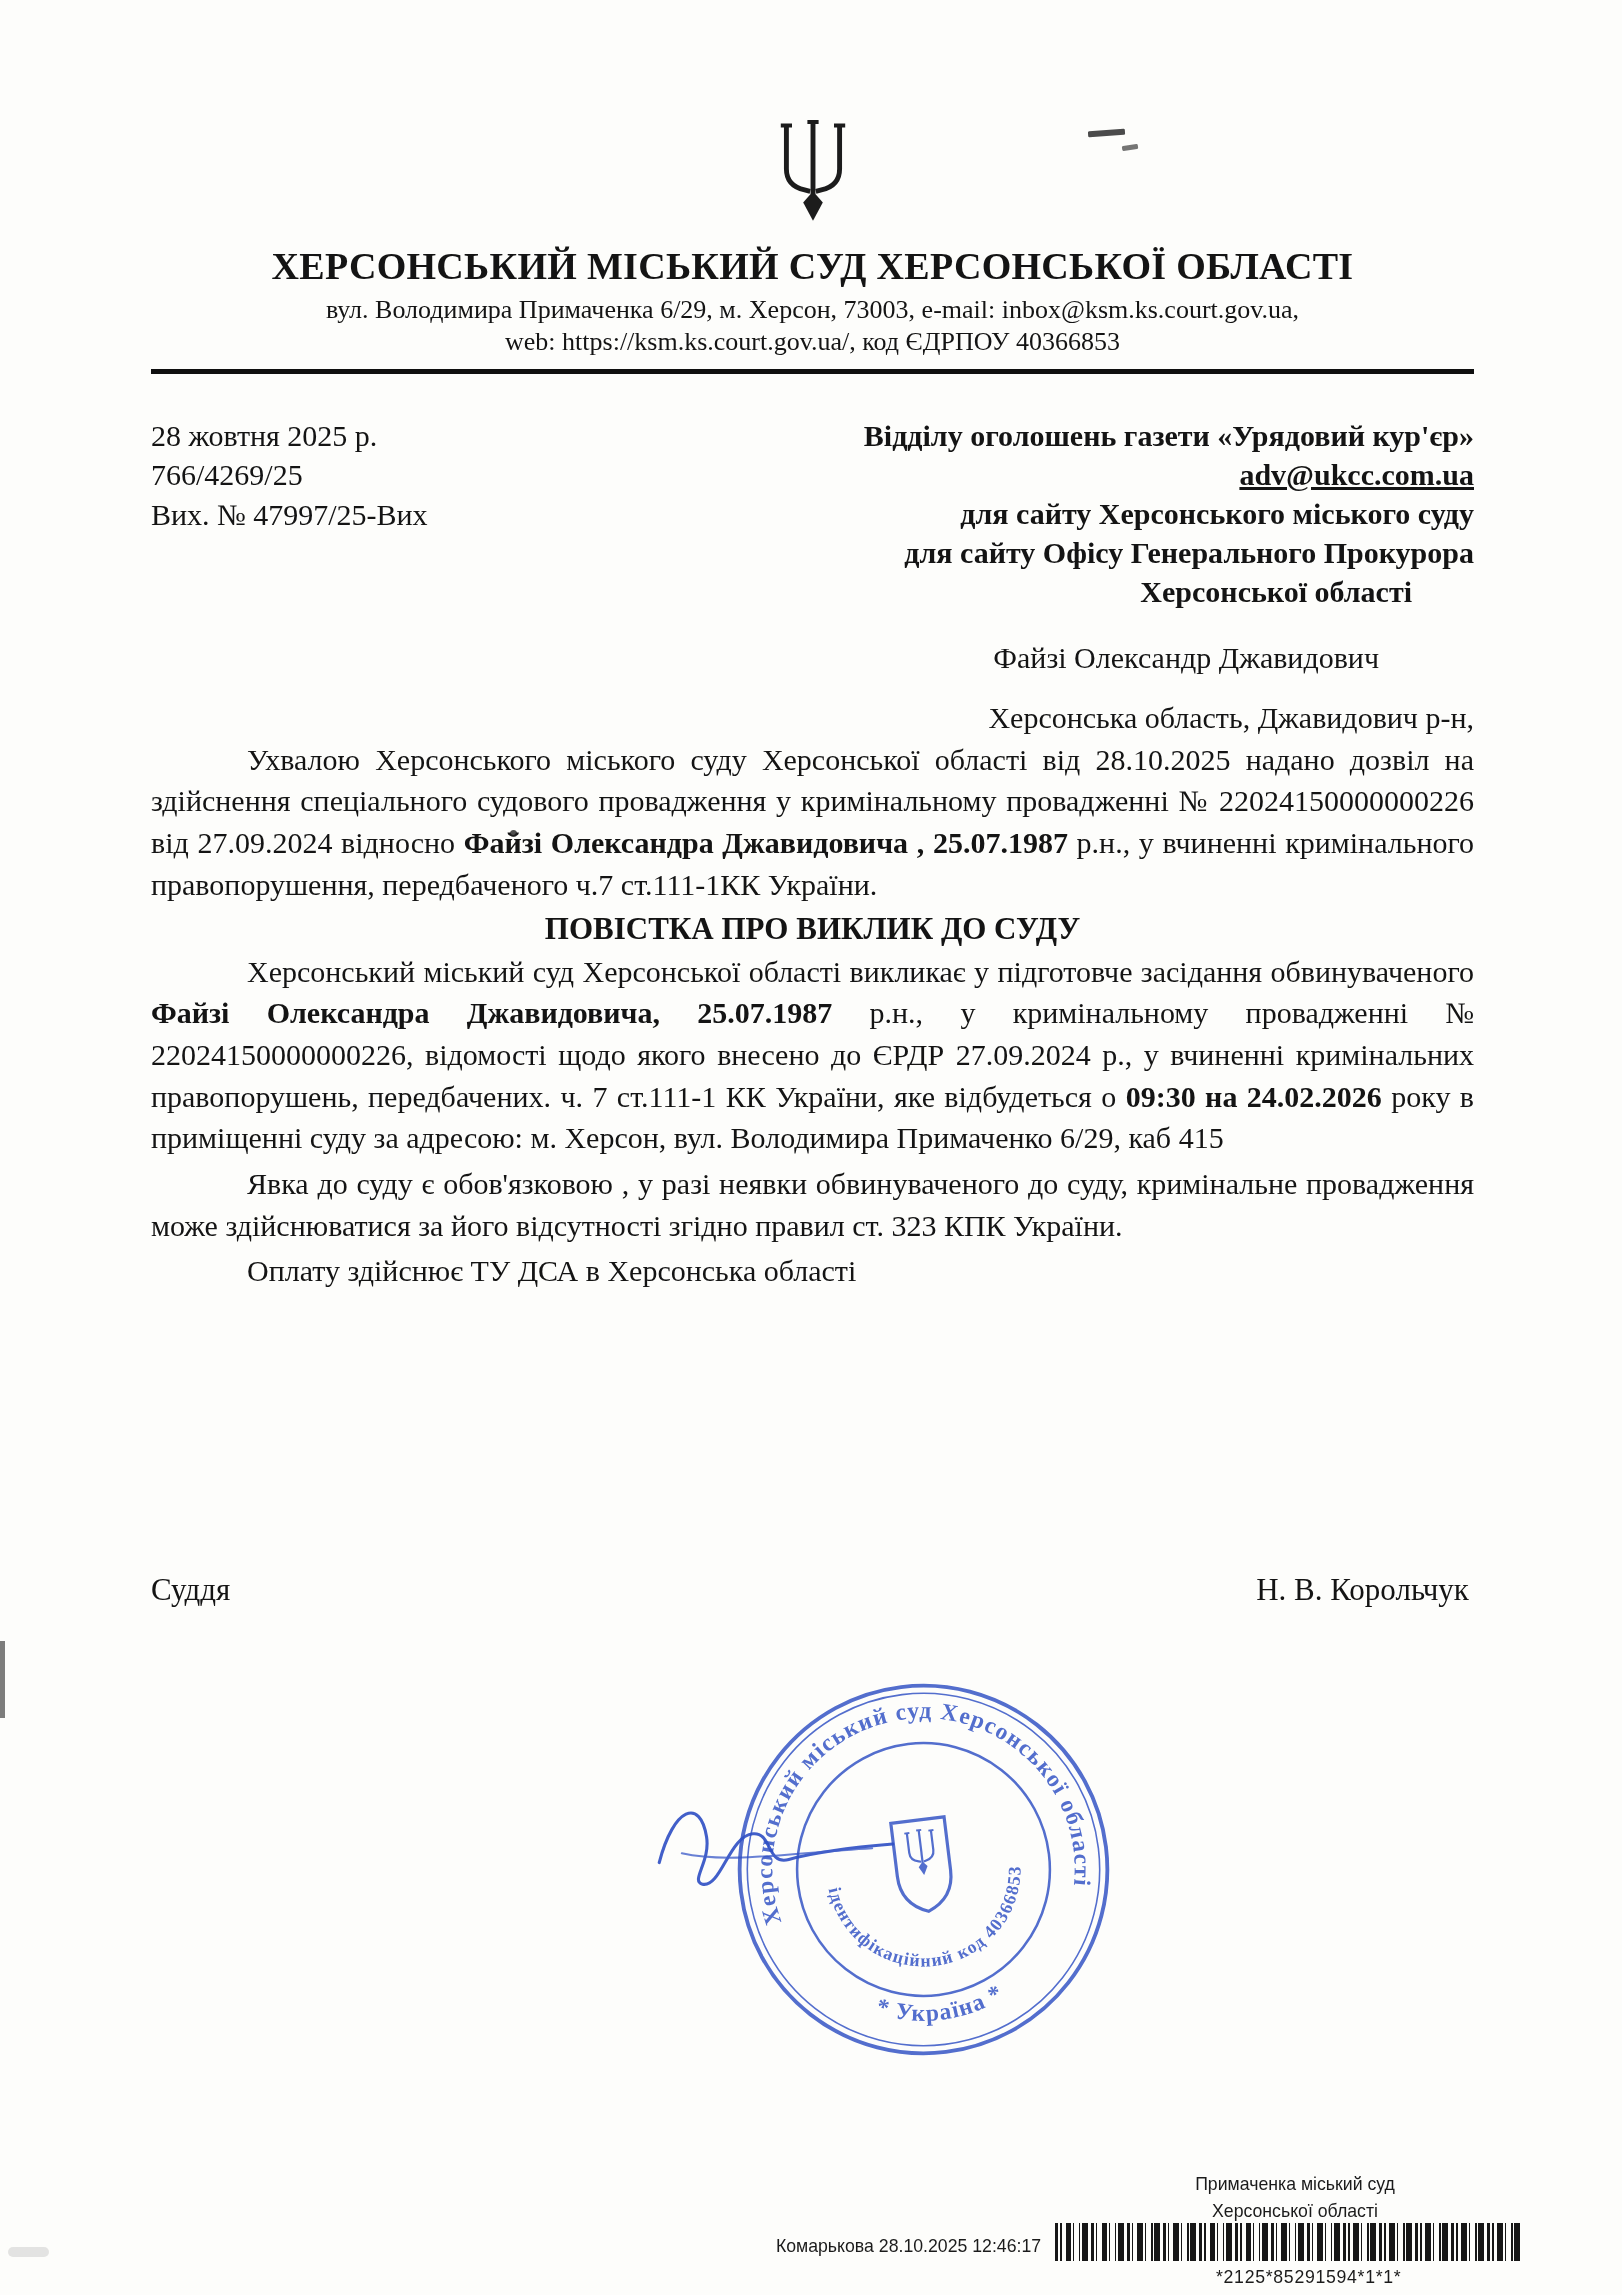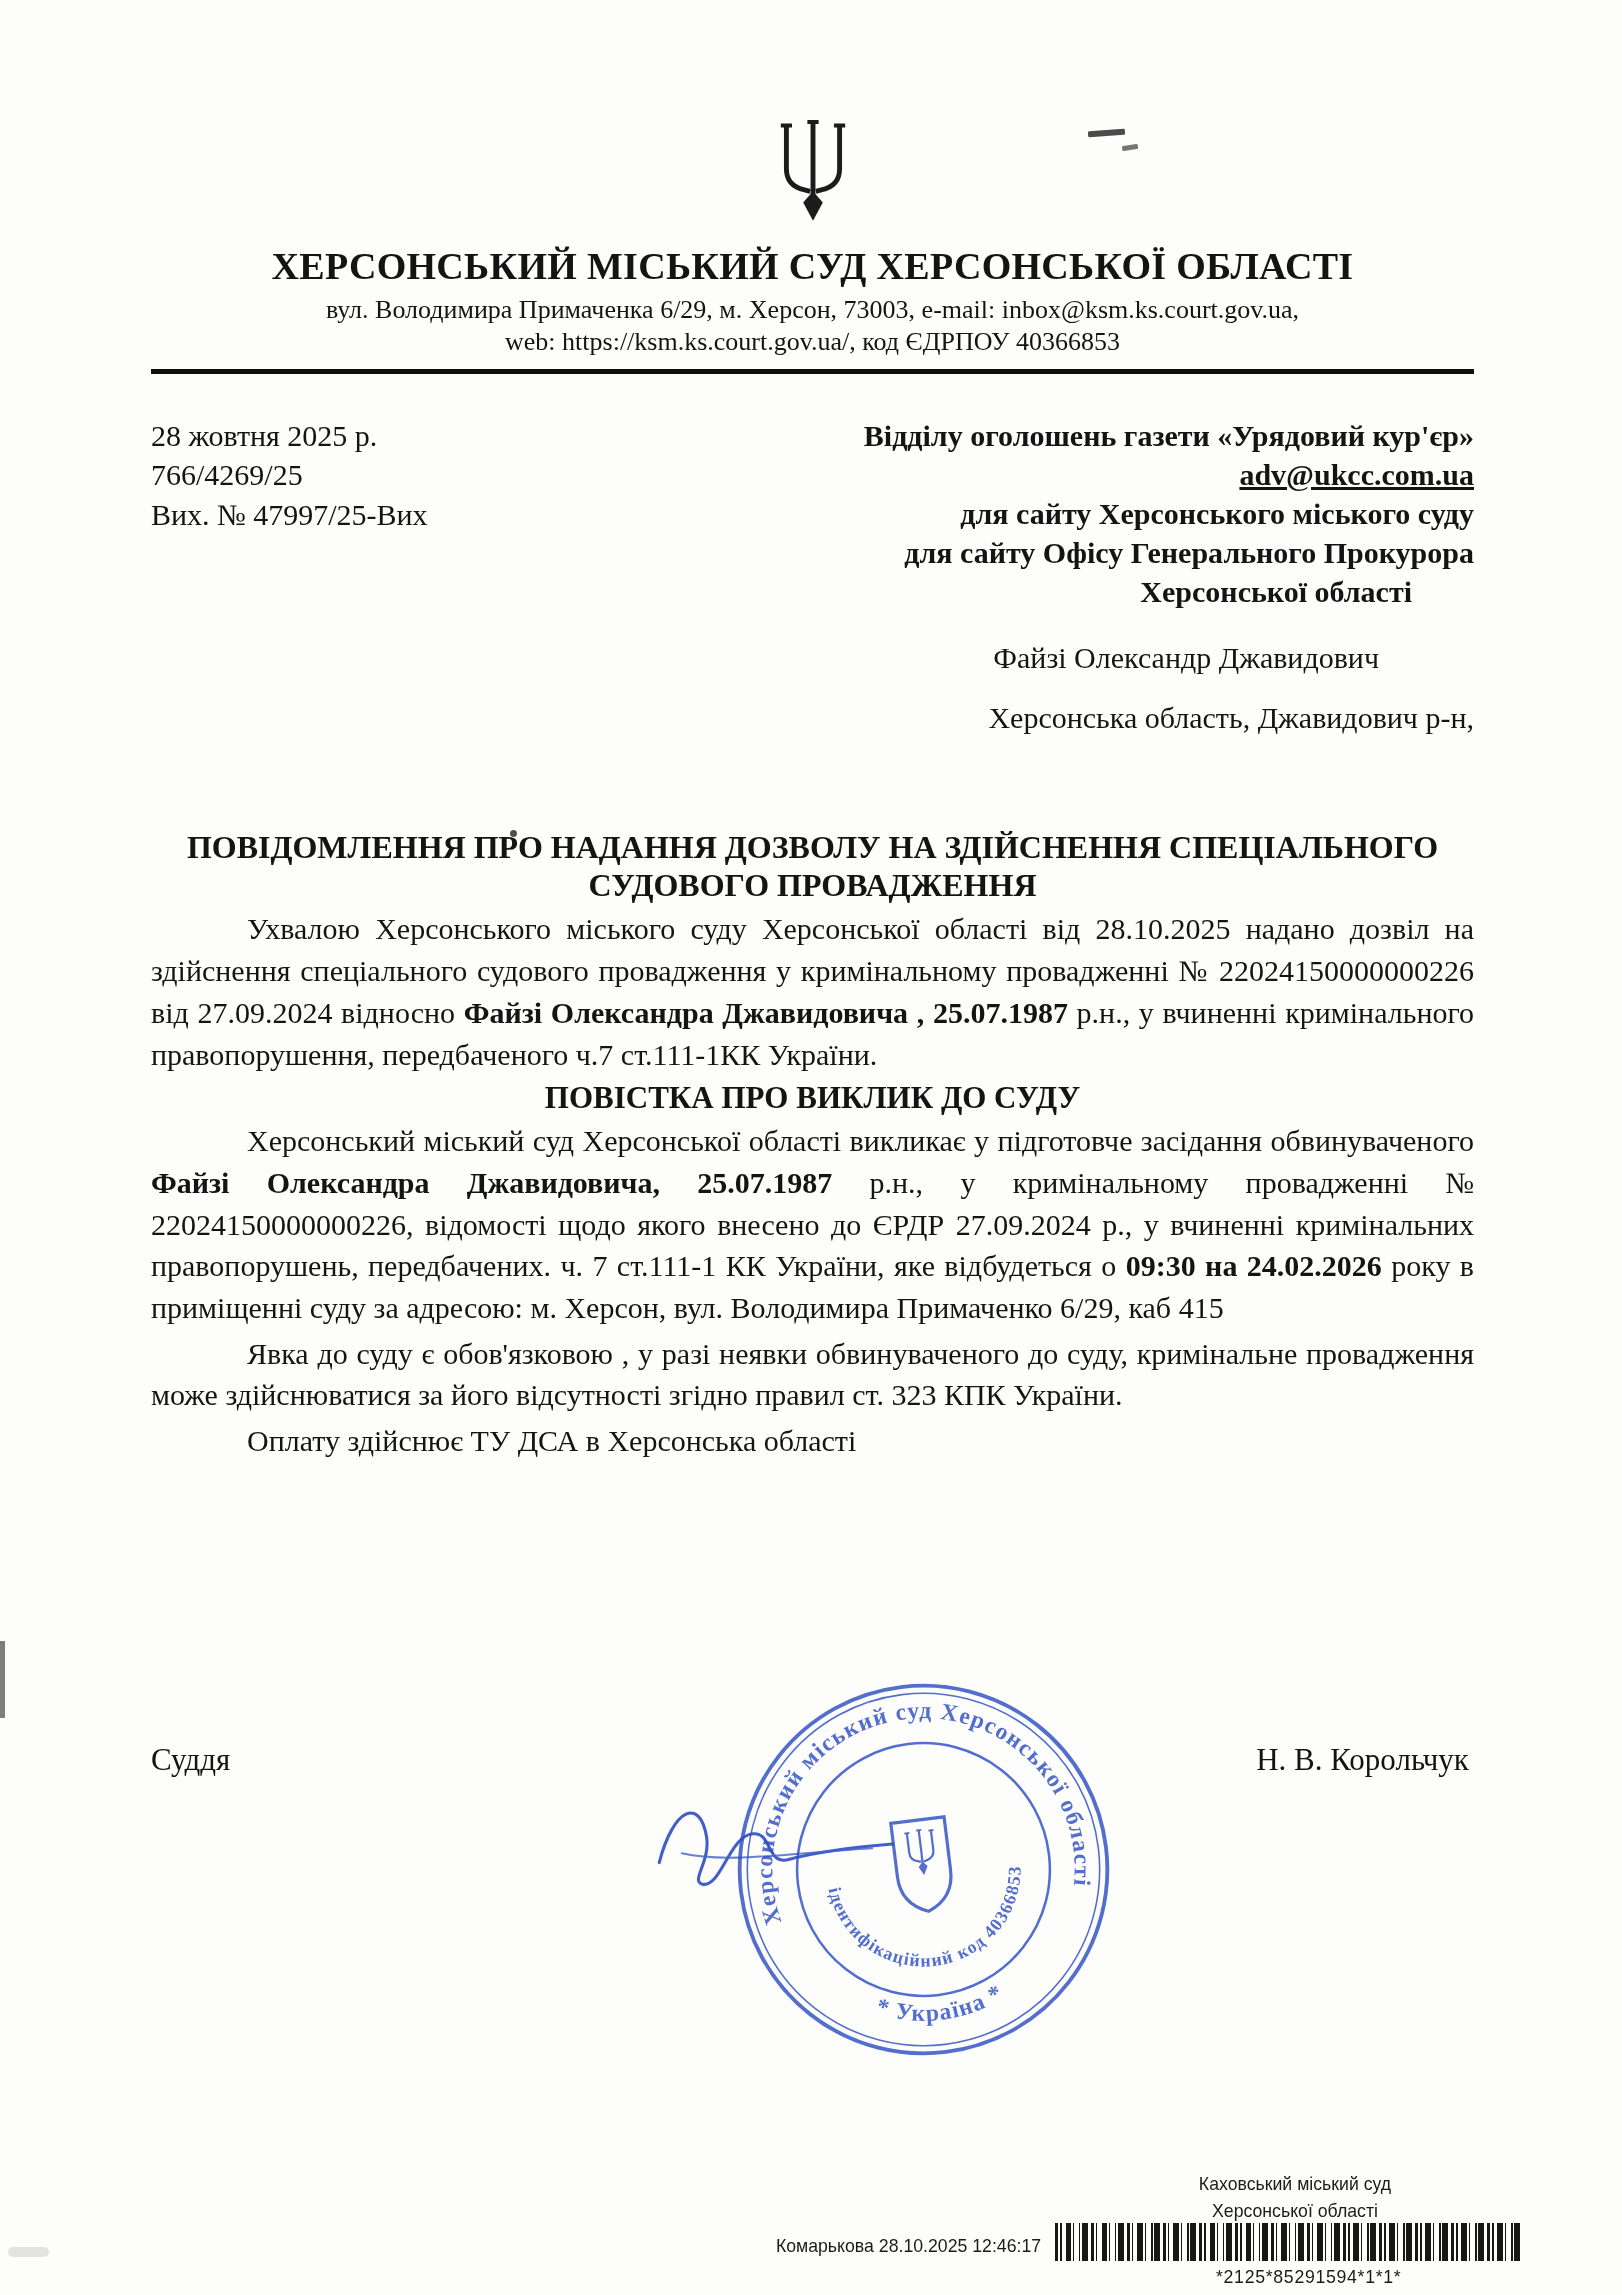--- a/index.html
+++ b/index.html
@@ -151,24 +151,20 @@
       <div>для сайту Офісу Генерального Прокурора</div>
       <div class="pad-line">Херсонської області</div>
     </div>
   </div>
 
   <div class="addressee">
     <div class="name">Файзі Олександр Джавидович</div>
     <div class="line">Херсонська область, Джавидович р-н,</div>
   </div>
 
-  <div class="doc-title">
-    <div>ПОВІДОМЛЕННЯ ПРО НАДАННЯ ДОЗВОЛУ НА ЗДІЙСНЕННЯ СПЕЦІАЛЬНОГО</div>
-    <div>СУДОВОГО ПРОВАДЖЕННЯ</div>
-  </div>
 
   <p class="para"><span>Ухвалою Херсонського міського суду Херсонської області від 28.10.2025 надано дозвіл на здійснення спеціального судового провадження у кримінальному провадженні № 22024150000000226 від 27.09.2024 відносно </span><b>Файзі Олександра Джавидовича , 25.07.1987</b><span> р.н., у вчиненні кримінального правопорушення, передбаченого ч.7 ст.111-1КК України.</span></p>
 
   <div class="section-heading">ПОВІСТКА ПРО ВИКЛИК ДО СУДУ</div>
 
   <p class="para"><span>Херсонський міський суд Херсонської області викликає у підготовче засідання обвинуваченого </span><b>Файзі Олександра Джавидовича, 25.07.1987</b><span> р.н., у кримінальному провадженні № 22024150000000226, відомості щодо якого внесено до ЄРДР 27.09.2024 р., у вчиненні кримінальних правопорушень, передбачених. ч. 7 ст.111-1 КК України, яке відбудеться о </span><b>09:30 на 24.02.2026</b><span> року в приміщенні суду за адресою: м. Херсон, вул. Володимира Примаченко 6/29, каб 415</span></p>
 
   <p class="para">Явка до суду є обов'язковою , у разі неявки обвинуваченого до суду, кримінальне провадження може здійснюватися за його відсутності згідно правил ст. 323 КПК України.</p>
 
   <p class="para">Оплату здійснює ТУ ДСА в Херсонська області</p>
@@ -201,21 +197,21 @@
 </svg>
 
 <svg class="signature" viewBox="0 0 560 260">
   <path d="M16 170 C 44 62, 96 44, 108 120 C 116 168, 76 206, 100 212 C 136 220, 152 118, 198 114 C 236 110, 224 176, 268 164 C 330 147, 398 140, 470 134" fill="none" stroke="currentColor" stroke-width="6" stroke-linecap="round"></path>
   <path d="M60 152 C 150 172, 260 152, 430 142" fill="none" stroke="currentColor" stroke-width="4" stroke-linecap="round" opacity="0.8"></path>
 </svg>
 
 <div class="footer">
   <div class="operator">Комарькова 28.10.2025 12:46:17</div>
   <div class="court-lines">
-    <div>Каховський міський суд</div>
+    <div>Примаченка міський суд</div>
     <div>Херсонської області</div>
   </div>
   <div class="barcode"></div>
   <div class="barcode-caption">*2125*85291594*1*1*</div>
 </div>
 
 <div class="artifact art-dash1"></div>
 <div class="artifact art-dash2"></div>
 <div class="artifact art-dot1"></div>
 <div class="artifact art-sliver"></div>

